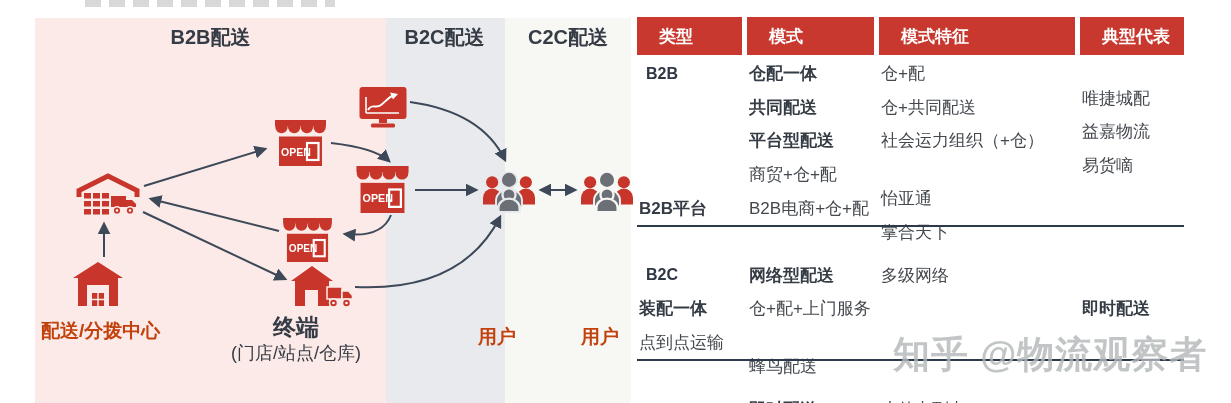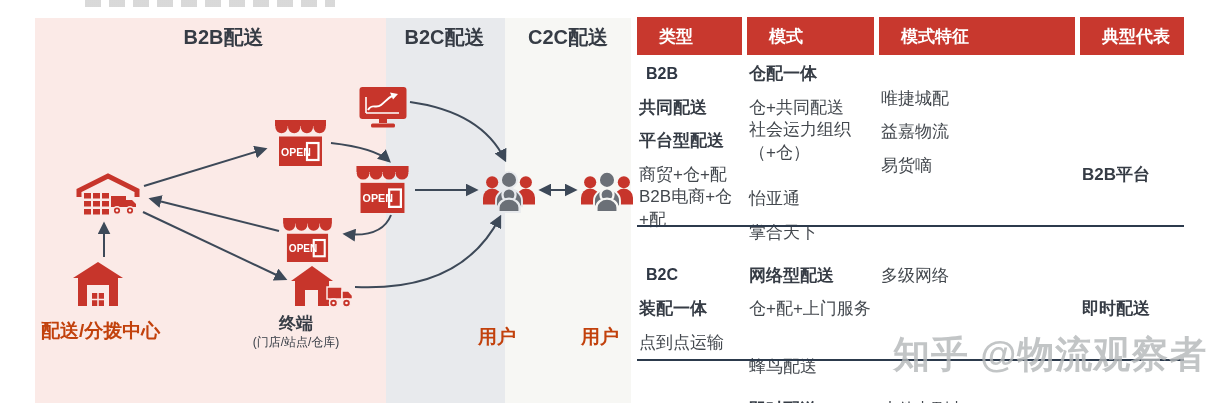--- a/index.html
+++ b/index.html
@@ -12,22 +12,22 @@
   .panel.gray{left:386px;width:119px;background:#e8eaed;}
   .panel.light{left:505px;width:126px;background:#f7f7f4;}
   
   .titlestrip{left:85px;top:0;width:250px;height:7px;opacity:.45;
     background:repeating-linear-gradient(90deg,#aaa 0 16px,transparent 16px 24px);}
   
   .sechead{position:absolute;top:24px;font-size:20px;font-weight:bold;text-align:center;color:#363c45;}
   
   .dlabel{position:absolute;font-weight:bold;font-size:19px;color:#c2410c;white-space:nowrap;}
   .term{position:absolute;left:212px;top:312px;width:168px;text-align:center;color:#363c45;}
-  .term .t1{font-weight:bold;font-size:17px;}
-  .term .t2{font-size:12px;width:150px;margin:0 auto;line-height:1.2;}
+  .term .t1{font-weight:bold;font-size:23px;}
+  .term .t2{font-size:18px;width:150px;margin:0 auto;line-height:1.2;}
   
   .icon{position:absolute;}
   .rf{fill:#c7352b;}
   
   .tbl{position:absolute;left:637px;top:17px;width:547px;}
   .thead,.tbody{display:grid;grid-template-columns:105px 127px 196px 104px;column-gap:5px;}
   .th{background:#c8382e;color:#fff;font-weight:bold;font-size:17px;height:38px;
       display:flex;align-items:center;padding-left:22px;box-sizing:border-box;}
   .tbody{margin-top:2px;grid-auto-rows:33.6px;}
   .td{display:flex;align-items:center;font-size:17px;color:#43484e;box-sizing:border-box;}
@@ -45,21 +45,21 @@
 <body>
 
 <div id="stage">
 
   <div class="abs titlestrip"></div>
 
   <div class="panel pink"></div>
   <div class="panel gray"></div>
   <div class="panel light"></div>
 
-  <div class="sechead" style="left:48px;width:351px;">B2B配送</div>
+  <div class="sechead" style="left:35px;width:351px;">B2B配送</div>
   <div class="sechead" style="left:386px;width:117px;">B2C配送</div>
   <div class="sechead" style="left:505px;width:126px;">C2C配送</div>
 
   <svg class="abs" style="left:0;top:0;" width="640" height="403">
     <defs>
       <marker id="ah" viewBox="0 0 10 10" refX="8" refY="5" markerWidth="6.5" markerHeight="6.5" orient="auto-start-reverse">
         <path d="M0,0 L10,5 L0,10 z" fill="#3d4958"></path>
       </marker>
     </defs>
     <g fill="none" stroke="#3d4958" stroke-width="2">
@@ -219,20 +219,21 @@
     <div class="thead">
       <div class="th">类型</div>
       <div class="th">模式</div>
       <div class="th">模式特征</div>
       <div class="th">典型代表</div>
     </div>
     <div class="tbody">
 
       <div class="td ctype">B2B</div>
       <div class="td cmode">仓配一体</div>
+      <div class="td cfeat">仓+配</div>
       <div class="td crep">唯捷城配</div>
 
       <div class="td ctype"></div>
       <div class="td cmode">共同配送</div>
       <div class="td cfeat">仓+共同配送</div>
       <div class="td crep">益嘉物流</div>
 
       <div class="td ctype"></div>
       <div class="td cmode">平台型配送</div>
       <div class="td cfeat">社会运力组织（+仓）</div>

